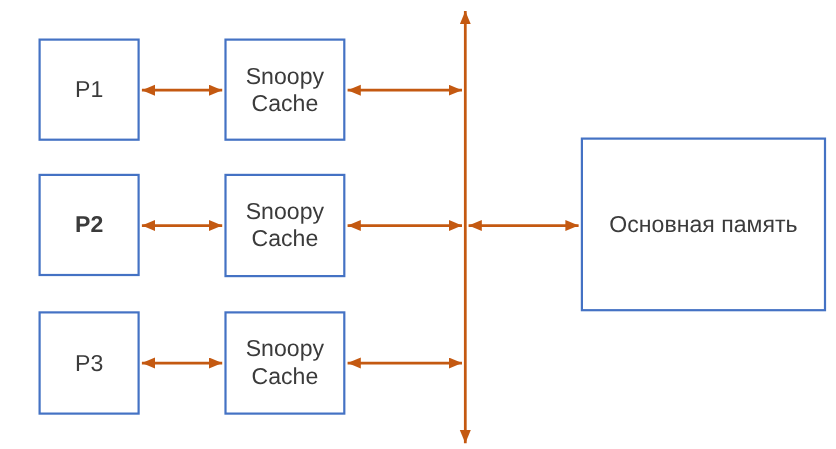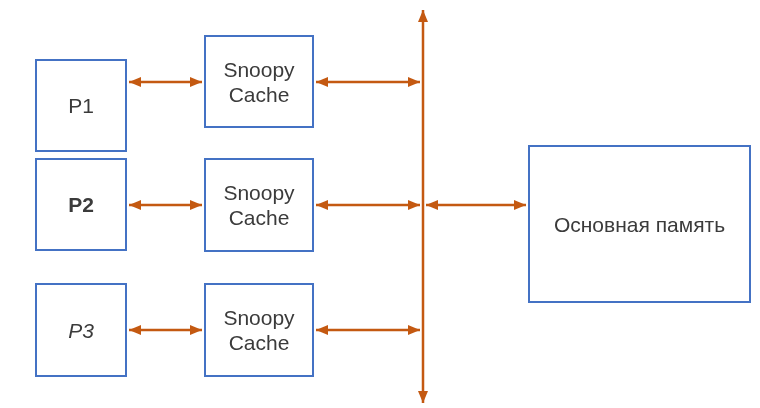--- a/index.html
+++ b/index.html
@@ -38,27 +38,27 @@
     justify-content: center;
     text-align: center;
     color: var(--text, #3b3b3b);
     font-size: 21px;
     line-height: 25px;
   }
   .label {
     white-space: pre-line;
   }
   
-  .p1  { left: 35px;  top: 35px;  width: 92px;  height: 93px; margin-top: 24px; }
+  .p1  { left: 35px;  top: 35px;  width: 92px;  height: 93px; }
   .p2  { left: 35px;  top: 158px; width: 92px;  height: 93px; font-weight: bold; }
-  .p3  { left: 35px;  top: 283px; width: 92px;  height: 94px; font-style: italic; }
+  .p3  { left: 35px;  top: 283px; width: 92px;  height: 94px; }
   .sc1 { left: 204px; top: 35px;  width: 110px; height: 93px; }
   .sc2 { left: 204px; top: 158px; width: 110px; height: 94px; }
   .sc3 { left: 204px; top: 283px; width: 110px; height: 94px; }
-  .mem { left: 528px; top: 125px; width: 223px; height: 158px; margin-top: 20px; }
+  .mem { left: 528px; top: 125px; width: 223px; height: 158px; }
 </style>
 </head>
 <body>
 
 <div class="canvas">
 
   <svg class="arrows" width="760" height="408">
     <defs>
       <marker id="ah" markerWidth="13" markerHeight="11" refX="12" refY="5" orient="auto-start-reverse" markerUnits="userSpaceOnUse">
         <path d="M0,0 L12,5 L0,10 Z" class="ahead"></path>

